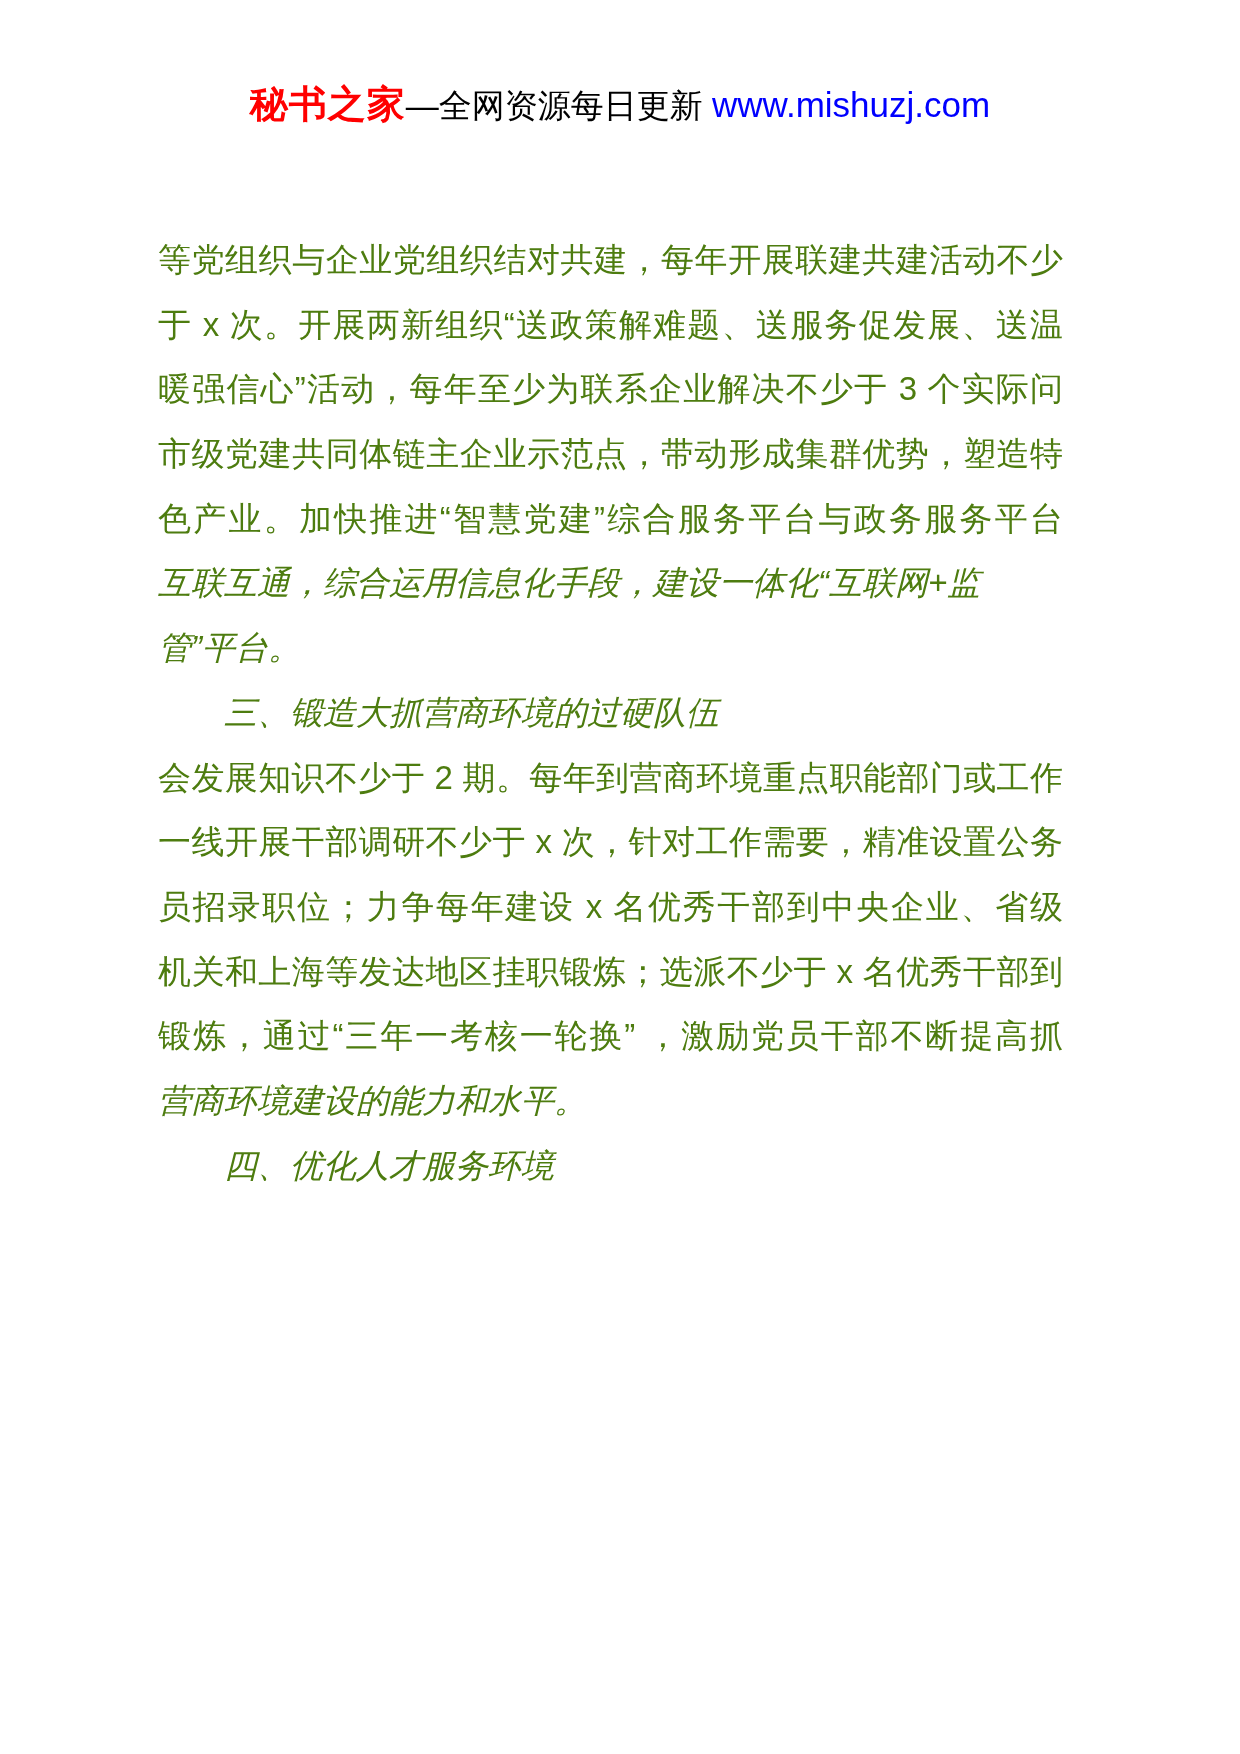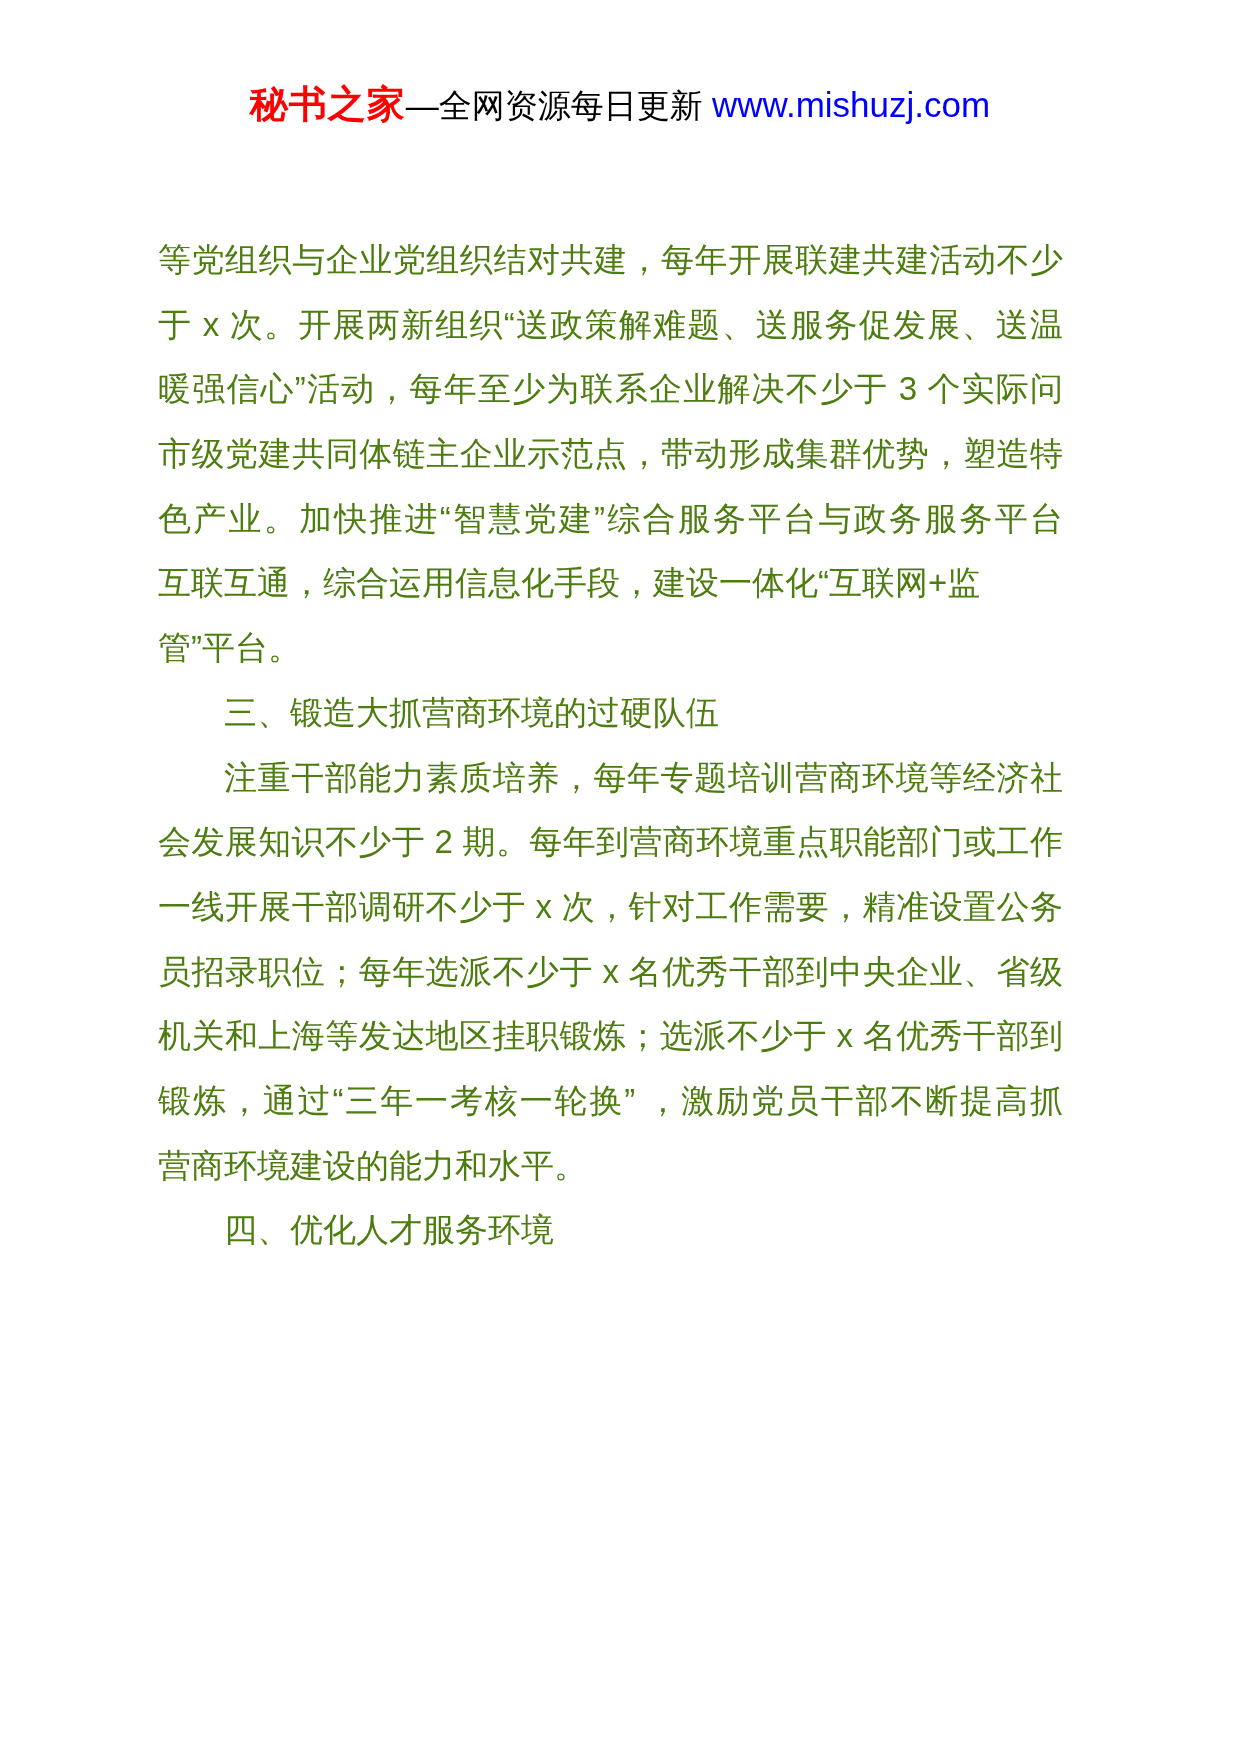--- a/index.html
+++ b/index.html
@@ -56,43 +56,43 @@
   .fill {
     text-align: justify;
     text-align-last: justify;
   }
   
   .indent {
     text-indent: 66px;
   }
   .plain {
     text-align: left;
+    font-style: italic;
   }
 </style>
 </head>
 <body>
 
 <div class="page">
 
   <div class="header">
     <span class="site-name">秘书之家</span><span class="tagline">—全网资源每日更新 </span><span class="url">www.mishuzj.com</span>
   </div>
 
   <div class="body-text">
     <div class="line fill">等党组织与企业党组织结对共建，每年开展联建共建活动不少</div>
     <div class="line fill">于 x 次。开展两新组织“送政策解难题、送服务促发展、送温</div>
     <div class="line fill">暖强信心”活动，每年至少为联系企业解决不少于 3 个实际问</div>
     <div class="line fill">市级党建共同体链主企业示范点，带动形成集群优势，塑造特</div>
     <div class="line fill">色产业。加快推进“智慧党建”综合服务平台与政务服务平台</div>
     <div class="line plain">互联互通，综合运用信息化手段，建设一体化“互联网+监</div>
     <div class="line plain">管”平台。</div>
     <div class="line plain indent">三、锻造大抓营商环境的过硬队伍</div>
-    <div class="line fill indent">注重干部能力素质培养，每年专题培训营商环境等经济社</div>
     <div class="line fill">会发展知识不少于 2 期。每年到营商环境重点职能部门或工作</div>
     <div class="line fill">一线开展干部调研不少于 x 次，针对工作需要，精准设置公务</div>
-    <div class="line fill">员招录职位；每年选派不少于 x 名优秀干部到中央企业、省级</div>
+    <div class="line fill">员招录职位；力争每年建设 x 名优秀干部到中央企业、省级</div>
     <div class="line fill">机关和上海等发达地区挂职锻炼；选派不少于 x 名优秀干部到</div>
     <div class="line fill">锻炼，通过“三年一考核一轮换” ，激励党员干部不断提高抓</div>
     <div class="line plain">营商环境建设的能力和水平。</div>
     <div class="line plain indent">四、优化人才服务环境</div>
   </div>
 
 </div>
 
 </body></html>

